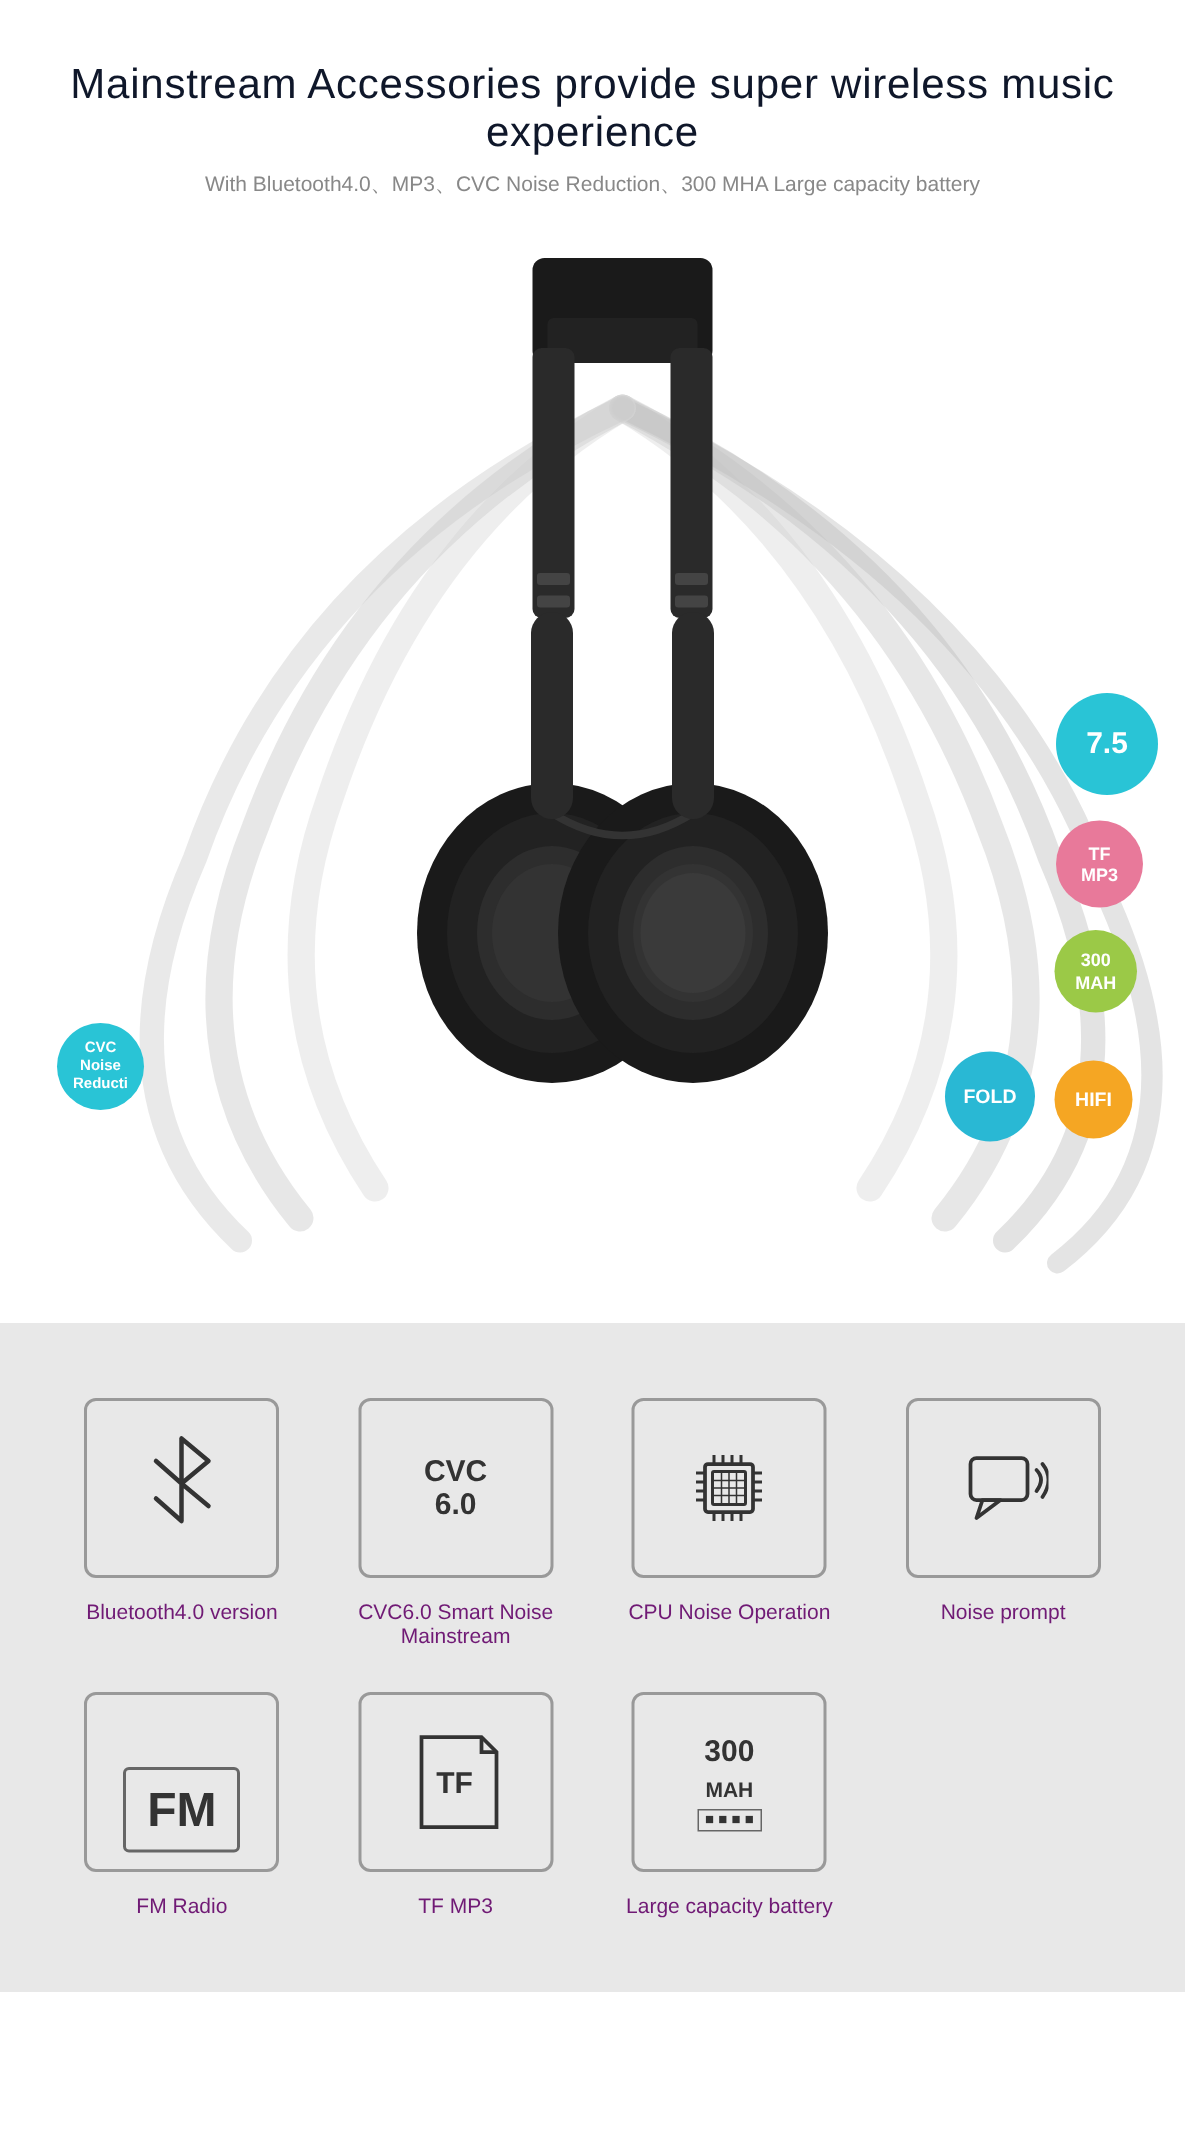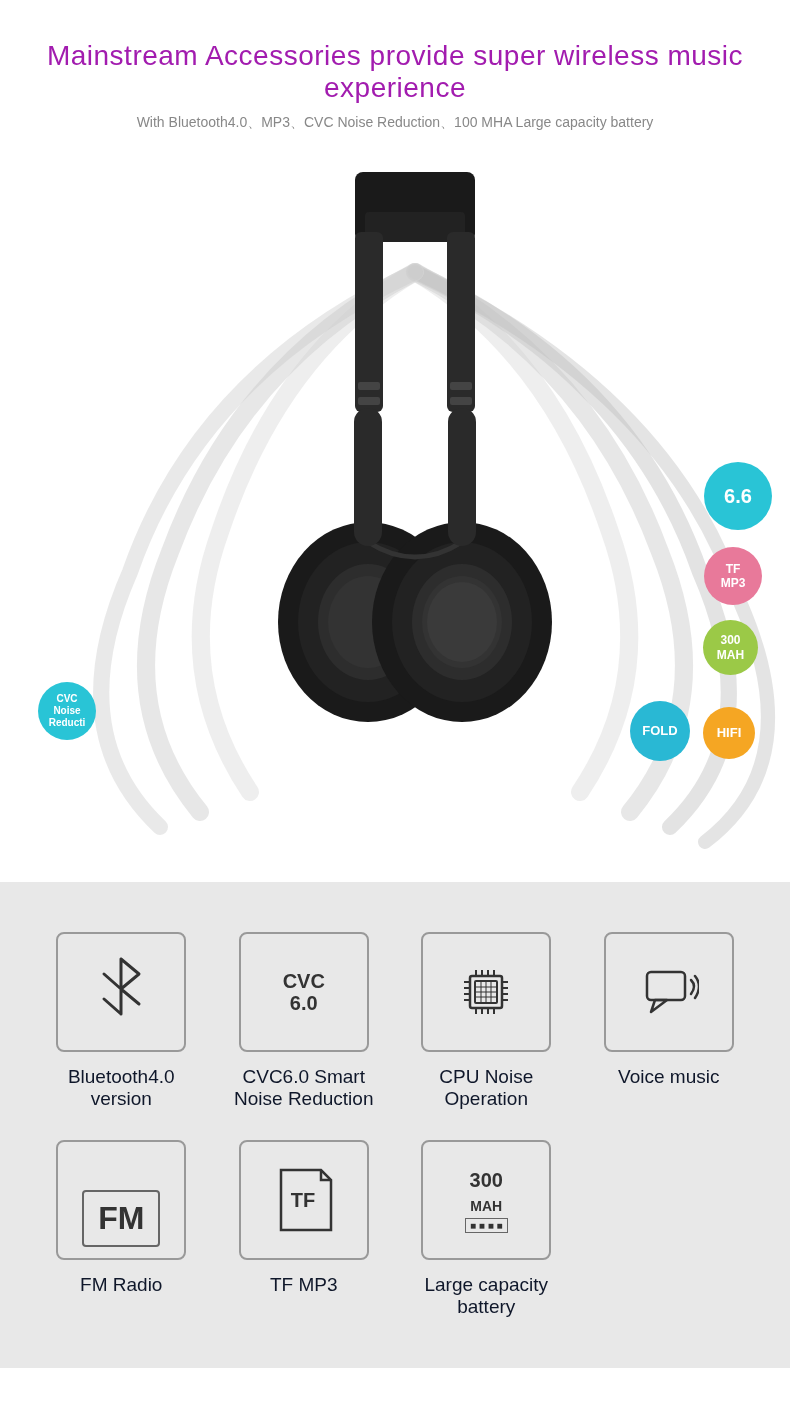--- a/index.html
+++ b/index.html
@@ -15,21 +15,21 @@
     .top-section {
       background: #fff;
       text-align: center;
       padding: 40px 20px 0;
       position: relative;
     }
 
     .main-title {
       font-size: 28px;
       font-weight: 400;
-      color: #a21caf;
+      color: #0f172a;
       margin-bottom: 10px;
       letter-spacing: 0.5px;
     }
 
     .sub-title {
       font-size: 14px;
       color: #888;
       margin-bottom: 20px;
     }
 
@@ -123,22 +123,22 @@
       border: 2px solid #999;
       border-radius: 8px;
       display: flex;
       align-items: center;
       justify-content: center;
       background: #e8e8e8;
       margin-bottom: 14px;
     }
 
     .feature-label {
-      font-size: 19px;
-      color: #0f172a;
+      font-size: 14px;
+      color: #701a75;
       text-align: center;
     }
 
     
     .icon-bluetooth {
       font-size: 48px;
       color: #333;
     }
 
     .icon-cvc-text {
@@ -152,21 +152,21 @@
       font-size: 28px;
       font-weight: bold;
       color: #333;
     }
   </style>
 </head>
 <body>
 
 <div class="top-section">
   <h1 class="main-title">Mainstream Accessories provide super wireless music experience</h1>
-  <p class="sub-title">With Bluetooth4.0、MP3、CVC Noise Reduction、100 MHA Large capacity battery</p>
+  <p class="sub-title">With Bluetooth4.0、MP3、CVC Noise Reduction、300 MHA Large capacity battery</p>
 
   <div class="headphone-area">
 
     <svg style="position:absolute;top:0;left:0;width:100%;height:100%;" viewBox="0 0 790 700" xmlns="http://www.w3.org/2000/svg">
 
       <path d="M 395 120 Q 530 200 590 380 Q 640 520 560 640" fill="none" stroke="#ddd" stroke-width="18" stroke-linecap="round" opacity="0.5"></path>
       <path d="M 395 120 Q 570 210 640 400 Q 700 550 610 660" fill="none" stroke="#d0d0d0" stroke-width="18" stroke-linecap="round" opacity="0.5"></path>
       <path d="M 395 120 Q 610 220 680 420 Q 750 580 650 675" fill="none" stroke="#c8c8c8" stroke-width="16" stroke-linecap="round" opacity="0.5"></path>
       <path d="M 395 120 Q 650 240 720 450 Q 790 610 685 690" fill="none" stroke="#bbb" stroke-width="14" stroke-linecap="round" opacity="0.4"></path>
 
@@ -205,21 +205,21 @@
       <path d="M 143 370 L 143 260" stroke="#2a2a2a" stroke-width="28" stroke-linecap="round"></path>
 
       <path d="M 237 370 L 237 260" stroke="#2a2a2a" stroke-width="28" stroke-linecap="round"></path>
 
       <rect x="133" y="220" width="22" height="8" rx="2" fill="#444"></rect>
       <rect x="133" y="235" width="22" height="8" rx="2" fill="#444"></rect>
       <rect x="225" y="220" width="22" height="8" rx="2" fill="#444"></rect>
       <rect x="225" y="235" width="22" height="8" rx="2" fill="#444"></rect>
     </svg>
 
-    <div class="bubble bubble-40">6.6</div>
+    <div class="bubble bubble-40">7.5</div>
     <div class="bubble bubble-tfmp3">TF<br>MP3</div>
     <div class="bubble bubble-300mah">300<br>MAH</div>
     <div class="bubble bubble-hifi">HIFI</div>
     <div class="bubble bubble-fold">FOLD</div>
     <div class="bubble bubble-cvc" style="font-size:10px;">CVC<br>Noise<br>Reducti</div>
   </div>
 </div>
 
 <div class="bottom-section">
   <div class="features-grid">
@@ -230,21 +230,21 @@
       <path d="M 27 5 L 27 60 M 27 5 L 45 20 L 27 35 L 45 50 M 27 60 L 10 45 M 27 35 L 10 20" fill="none" stroke="#333" stroke-width="3" stroke-linecap="round" stroke-linejoin="round"></path>
     </svg></span>
       </div>
       <span class="feature-label">Bluetooth4.0 version</span>
     </div>
 
     <div class="feature-item">
       <div class="feature-icon-box">
         <div class="icon-cvc-text">CVC<br>6.0</div>
       </div>
-      <span class="feature-label">CVC6.0 Smart Noise Reduction</span>
+      <span class="feature-label">CVC6.0 Smart Noise Mainstream</span>
     </div>
 
     <div class="feature-item">
       <div class="feature-icon-box">
         <svg width="60" height="60" viewBox="0 0 60 60" xmlns="http://www.w3.org/2000/svg">
           <rect x="14" y="14" width="32" height="32" rx="2" fill="none" stroke="#333" stroke-width="2.5"></rect>
           <rect x="19" y="19" width="22" height="22" rx="1" fill="none" stroke="#333" stroke-width="2"></rect>
 
           <line x1="20" y1="14" x2="20" y2="8" stroke="#333" stroke-width="2"></line>
           <line x1="26" y1="14" x2="26" y2="8" stroke="#333" stroke-width="2"></line>
@@ -281,21 +281,21 @@
       <div class="feature-icon-box">
         <svg width="60" height="60" viewBox="0 0 60 60" xmlns="http://www.w3.org/2000/svg">
 
           <rect x="8" y="10" width="38" height="28" rx="4" fill="none" stroke="#333" stroke-width="2.5"></rect>
           <path d="M 16 38 L 12 50 L 28 38 Z" fill="none" stroke="#333" stroke-width="2.5" stroke-linejoin="round"></path>
 
           <path d="M 52 18 Q 58 24 52 32" fill="none" stroke="#333" stroke-width="2.5" stroke-linecap="round"></path>
           <path d="M 56 14 Q 64 24 56 36" fill="none" stroke="#333" stroke-width="2.5" stroke-linecap="round"></path>
         </svg>
       </div>
-      <span class="feature-label">Voice music</span>
+      <span class="feature-label">Noise prompt</span>
     </div>
 
     <div class="feature-item">
       <div class="feature-icon-box">
         <div class="icon-fm-text" style="font-size:32px;font-weight:bold;color:#333;border:2px solid #666;padding:8px 14px;border-radius:4px;margin-top:36px;">FM</div>
       </div>
       <span class="feature-label">FM Radio</span>
     </div>
 
     <div class="feature-item">

